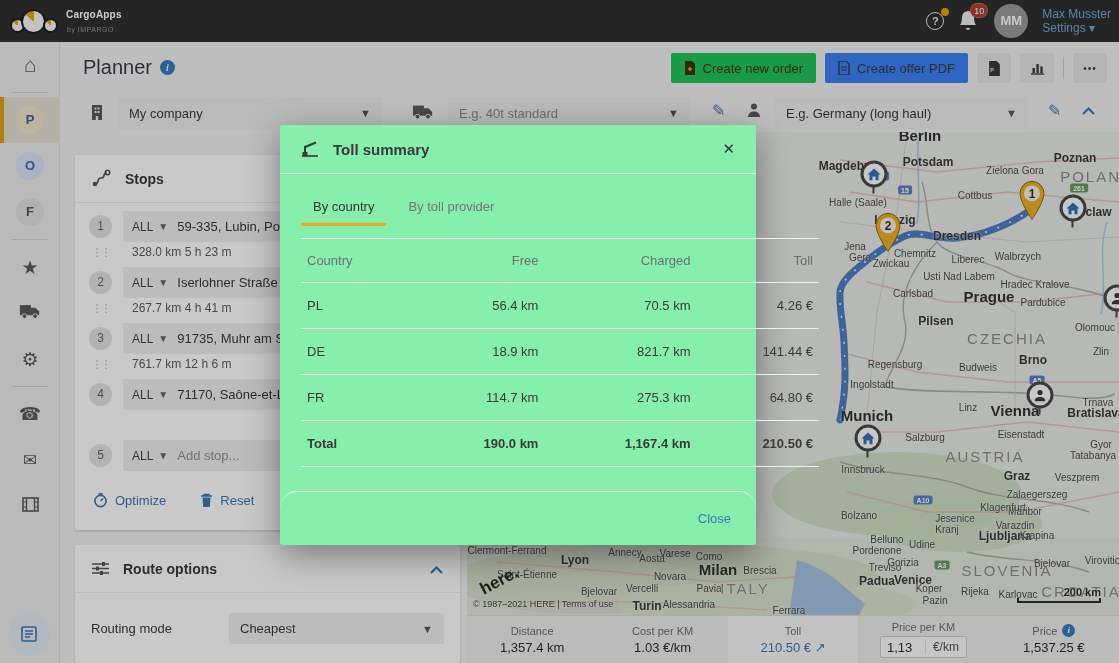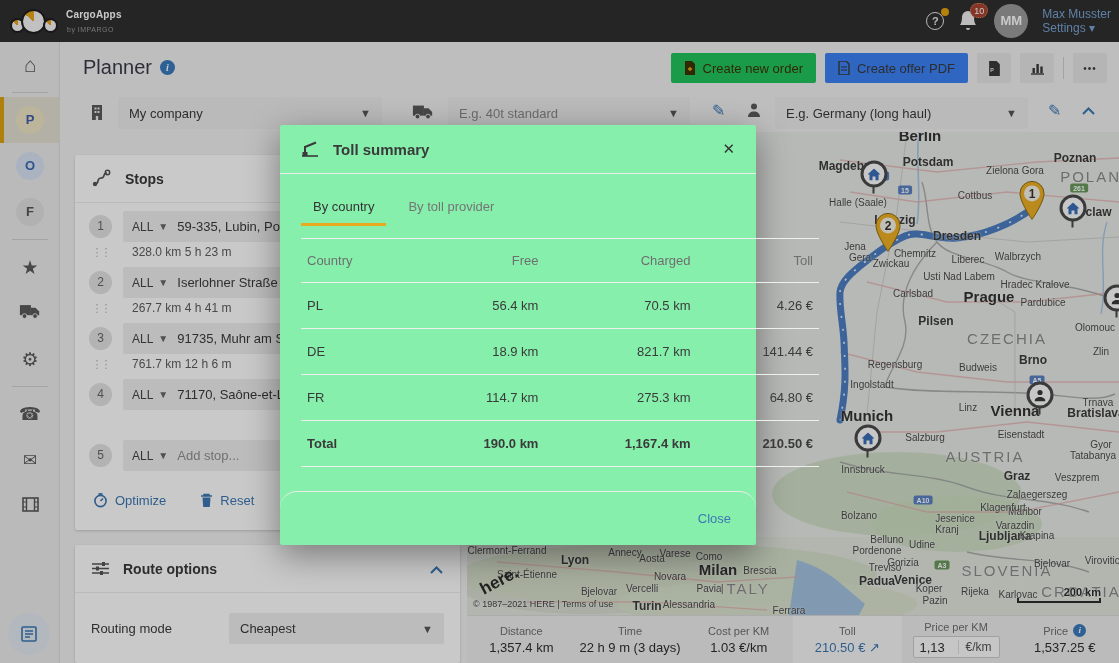--- a/index.html
+++ b/index.html
@@ -461,24 +461,20 @@
       <div class="bar"></div>
     </div>
   </div>
 
   <div class="stats" id="statsBar">
       <div class="stat">
         <div class="lb">Distance</div>
         <div class="vl">1,357.4 km</div>
       </div>
       <div class="stat">
-        <div class="lb">Time</div>
-        <div class="vl">22 h 9 m  (3 days)</div>
-      </div>
-      <div class="stat">
         <div class="lb">Cost per KM</div>
         <div class="vl">1.03 €/km</div>
       </div>
       <div class="stat hl">
         <div class="lb">Toll</div>
         <div class="vl blue">210.50 € ↗</div>
       </div>
       <div class="stat">
         <div class="lb">Price per KM</div>
         <div class="ppk-box">

